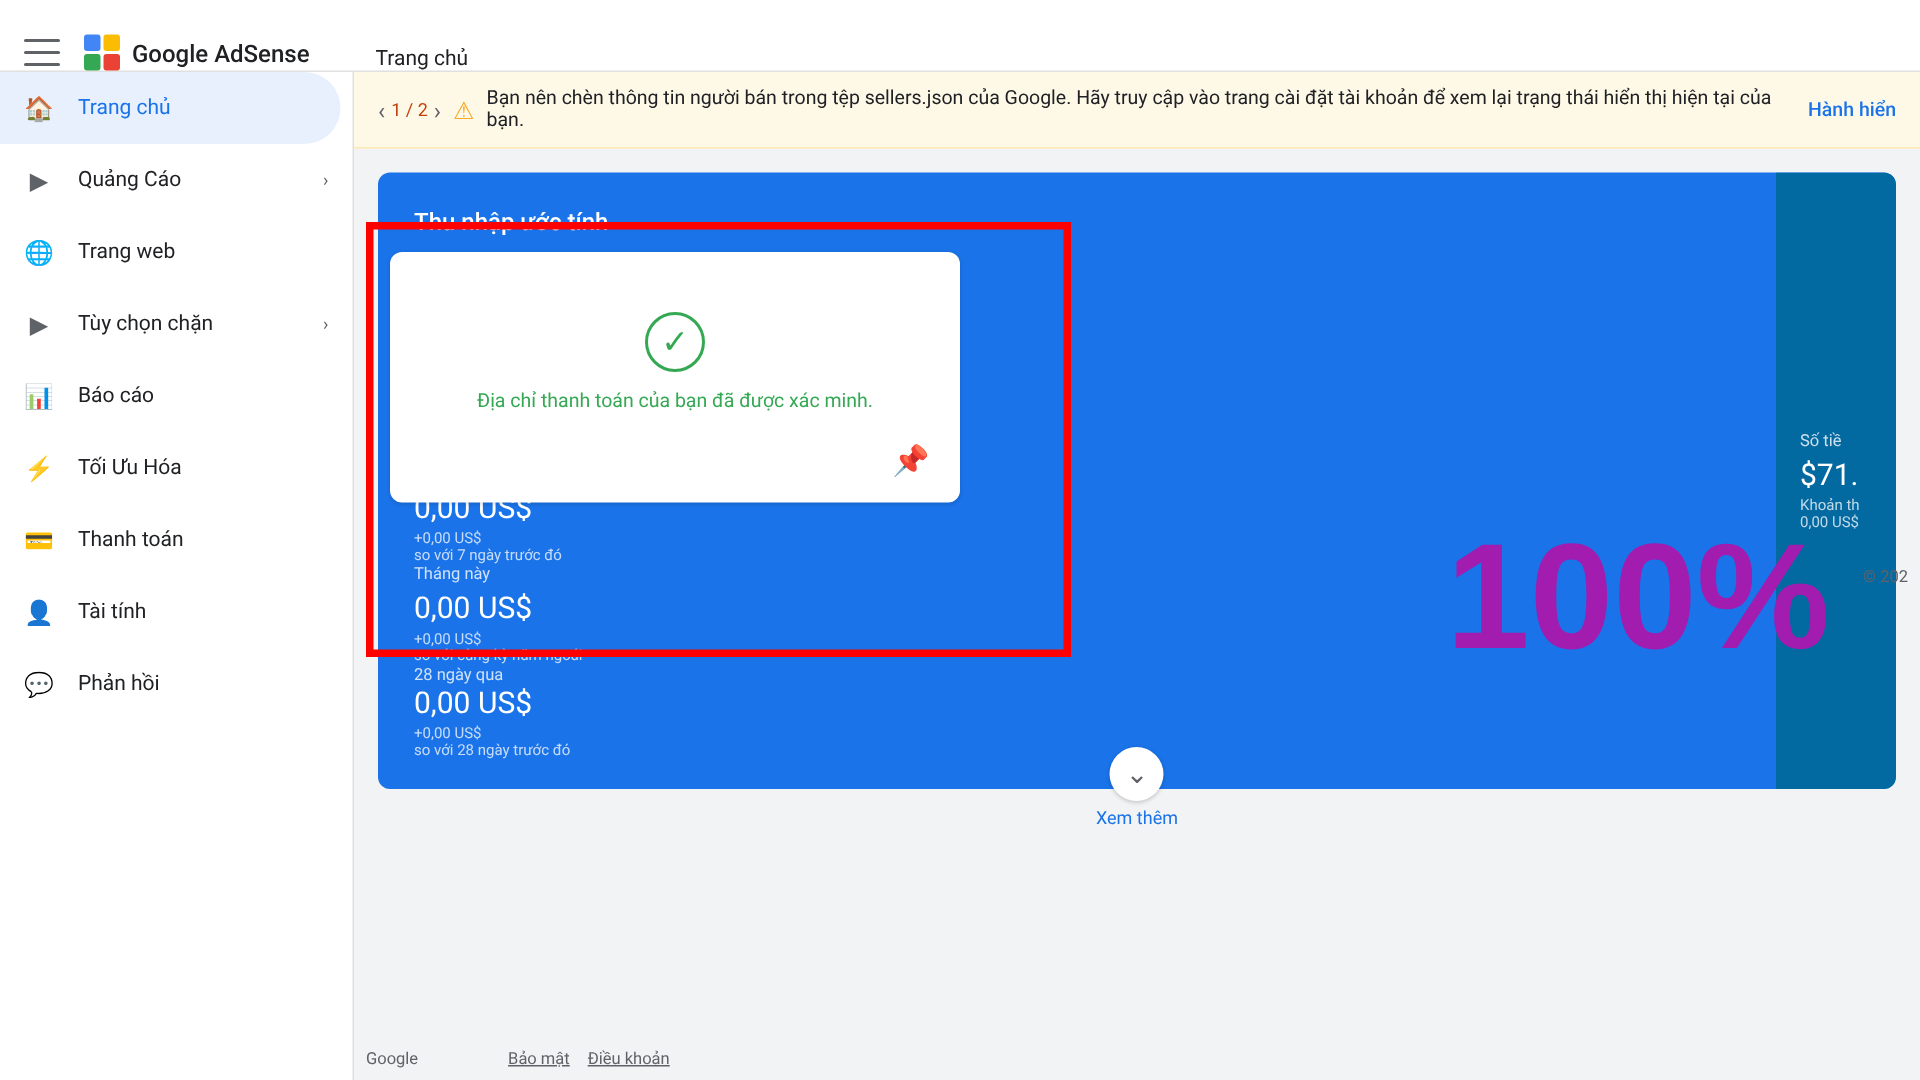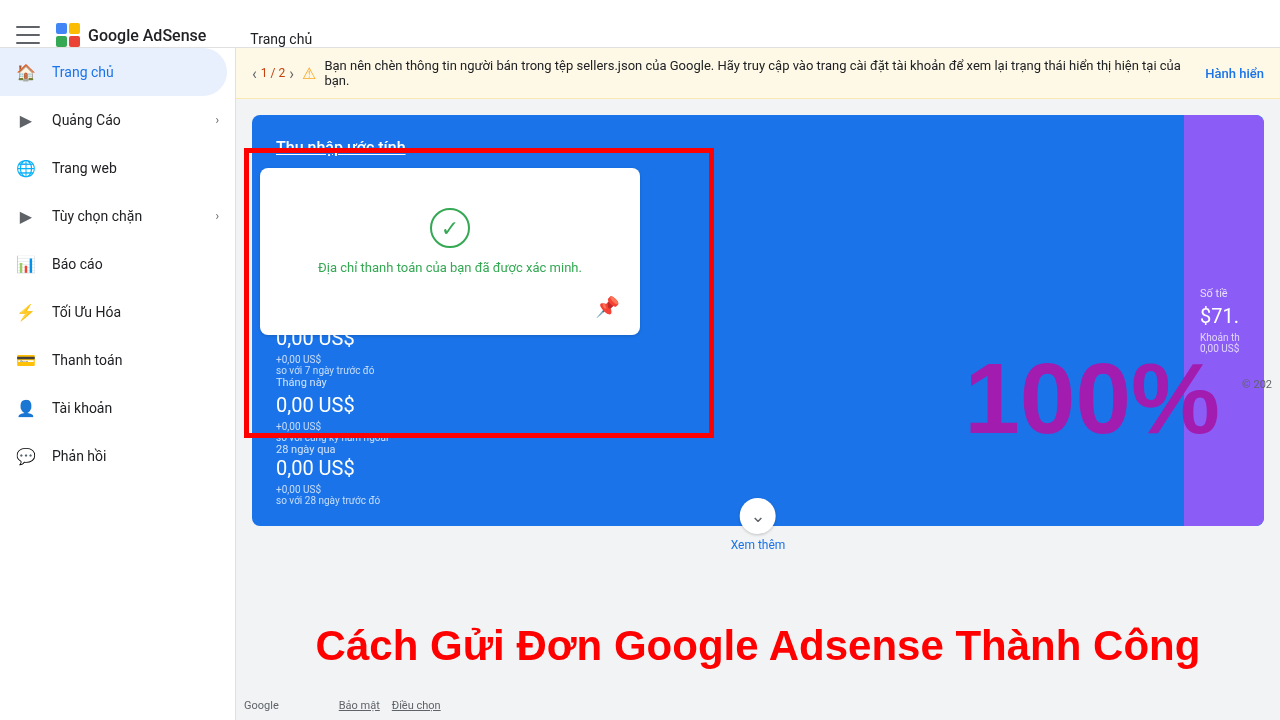--- a/index.html
+++ b/index.html
@@ -99,21 +99,21 @@
   <div class="sidebar-item">
     <span class="sidebar-icon">⚡</span>
     <span class="sidebar-label">Tối Ưu Hóa</span>
   </div>
   <div class="sidebar-item">
     <span class="sidebar-icon">💳</span>
     <span class="sidebar-label">Thanh toán</span>
   </div>
   <div class="sidebar-item">
     <span class="sidebar-icon">👤</span>
-    <span class="sidebar-label">Tài khoản</span>
+    <span class="sidebar-label">Tài tính</span>
   </div>
   <div class="sidebar-item">
     <span class="sidebar-icon">💬</span>
     <span class="sidebar-label">Phản hồi</span>
   </div>
 </div>
 
 <div class="content-area">
 
   <div class="notification-bar">
@@ -124,21 +124,21 @@
       </span>
       <span class="notif-arrow">›</span>
     </div>
     <span class="notif-warning-icon">⚠</span>
     <span class="notif-text">Bạn nên chèn thông tin người bán trong tệp sellers.json của Google. Hãy truy cập vào trang cài đặt tài khoản để xem lại trạng thái hiển thị hiện tại của bạn.</span>
     <span class="notif-action">Hành hiển</span>
   </div>
 
   <div style="margin: 16px; background: #1a73e8; border-radius: 8px; padding: 20px 24px; color: #fff; position: relative; overflow: hidden;">
     <div style="display:flex;justify-content:space-between;align-items:center;margin-bottom:16px;">
-      <span style="font-size:16px;font-weight:500;text-decoration:underline;">Thu nhập ước tính</span>
+      <span style="font-size:16px;font-weight:500;">Thu nhập ước tính</span>
       <span style="cursor:pointer;font-size:20px;color:rgba(255,255,255,0.8);">⋮</span>
     </div>
     <div style="display:flex;gap:0;flex-direction:column;">
       <div style="flex:1;padding-right:12px;">
         <div style="font-size:11px;color:rgba(255,255,255,0.8);margin-bottom:4px;">Đầu ngày tới giờ</div>
         <div style="font-size:20px;font-weight:400;margin-bottom:4px;">0,00 US$</div>
         <div style="font-size:10px;color:rgba(255,255,255,0.75);">
           <div>+0,00 US$</div>
           <div>so với cùng ngày tuần trước</div>
         </div>
@@ -170,21 +170,21 @@
       <div style="flex:1;padding-right:60px;">
         <div style="font-size:11px;color:rgba(255,255,255,0.8);margin-bottom:0;">28 ngày qua</div>
         <div style="font-size:20px;font-weight:400;margin-bottom:4px;">0,00 US$</div>
         <div style="font-size:10px;color:rgba(255,255,255,0.75);">
           <div>+0,00 US$</div>
           <div>so với 28 ngày trước đó</div>
         </div>
       </div>
     </div>
 
-    <div style="position:absolute;right:0;top:0;bottom:0;background:#8b5cf6;padding:20px 16px;min-width:80px;display:flex;flex-direction:column;justify-content:center;border-radius:0 8px 8px 0;">
+    <div style="position:absolute;right:0;top:0;bottom:0;background:#0369a1;padding:20px 16px;min-width:80px;display:flex;flex-direction:column;justify-content:center;border-radius:0 8px 8px 0;">
       <div style="font-size:11px;color:rgba(255,255,255,0.8);margin-bottom:4px;">Số tiề</div>
       <div style="font-size:20px;font-weight:400;">$71.</div>
       <div style="font-size:10px;color:rgba(255,255,255,0.75);margin-top:4px;">Khoản th</div>
       <div style="font-size:10px;color:rgba(255,255,255,0.75);">0,00 US$</div>
     </div>
   </div>
 
   <div style="position:absolute;left:8px;top:100px;width:470px;height:290px;border:5px solid red;pointer-events:none;z-index:10;"></div>
 
   <div style="position:absolute;left:24px;top:120px;background:#fff;border-radius:8px;padding:20px 24px;width:380px;box-shadow:0 1px 3px rgba(0,0,0,0.15);z-index:5;">
@@ -199,22 +199,21 @@
     </div>
   </div>
 
   <div style="position:absolute;left:50%;transform:translateX(-50%);top:450px;display:flex;flex-direction:column;align-items:center;gap:4px;">
     <button style="width:36px;height:36px;border-radius:50%;background:#fff;border:none;display:flex;align-items:center;justify-content:center;cursor:pointer;box-shadow:0 1px 3px rgba(0,0,0,0.2);color:#5f6368;font-size:18px;">⌄</button>
     <span style="font-size:12px;color:#1a73e8;cursor:pointer;">Xem thêm</span>
   </div>
 
   <div style="position:absolute;right:60px;top:300px;font-size:100px;font-weight:900;color:#a21caf;font-family:Arial,sans-serif;line-height:1;">100%</div>
 
-  <div style="position:absolute;bottom:50px;left:0;right:0;font-size:42px;font-weight:900;color:red;font-family:Arial,sans-serif;text-align:center;letter-spacing:0px;">Cách Gửi Đơn Google Adsense Thành Công</div>
 
   <div style="position:absolute;right:8px;top:330px;font-size:11px;color:#5f6368;">© 202</div>
 
   <div style="position:absolute;bottom:8px;left:8px;font-size:11px;color:#5f6368;display:flex;gap:12px;align-items:flex-end;">
     <span>Google</span>
     <a href="#" style="color:#5f6368;text-decoration:underline;margin-left:48px;">Bảo mật</a>
-    <a href="#" style="color:#5f6368;text-decoration:underline;">Điều chọn</a>
+    <a href="#" style="color:#5f6368;text-decoration:underline;">Điều khoản</a>
   </div>
 </div>
 
 </body></html>

